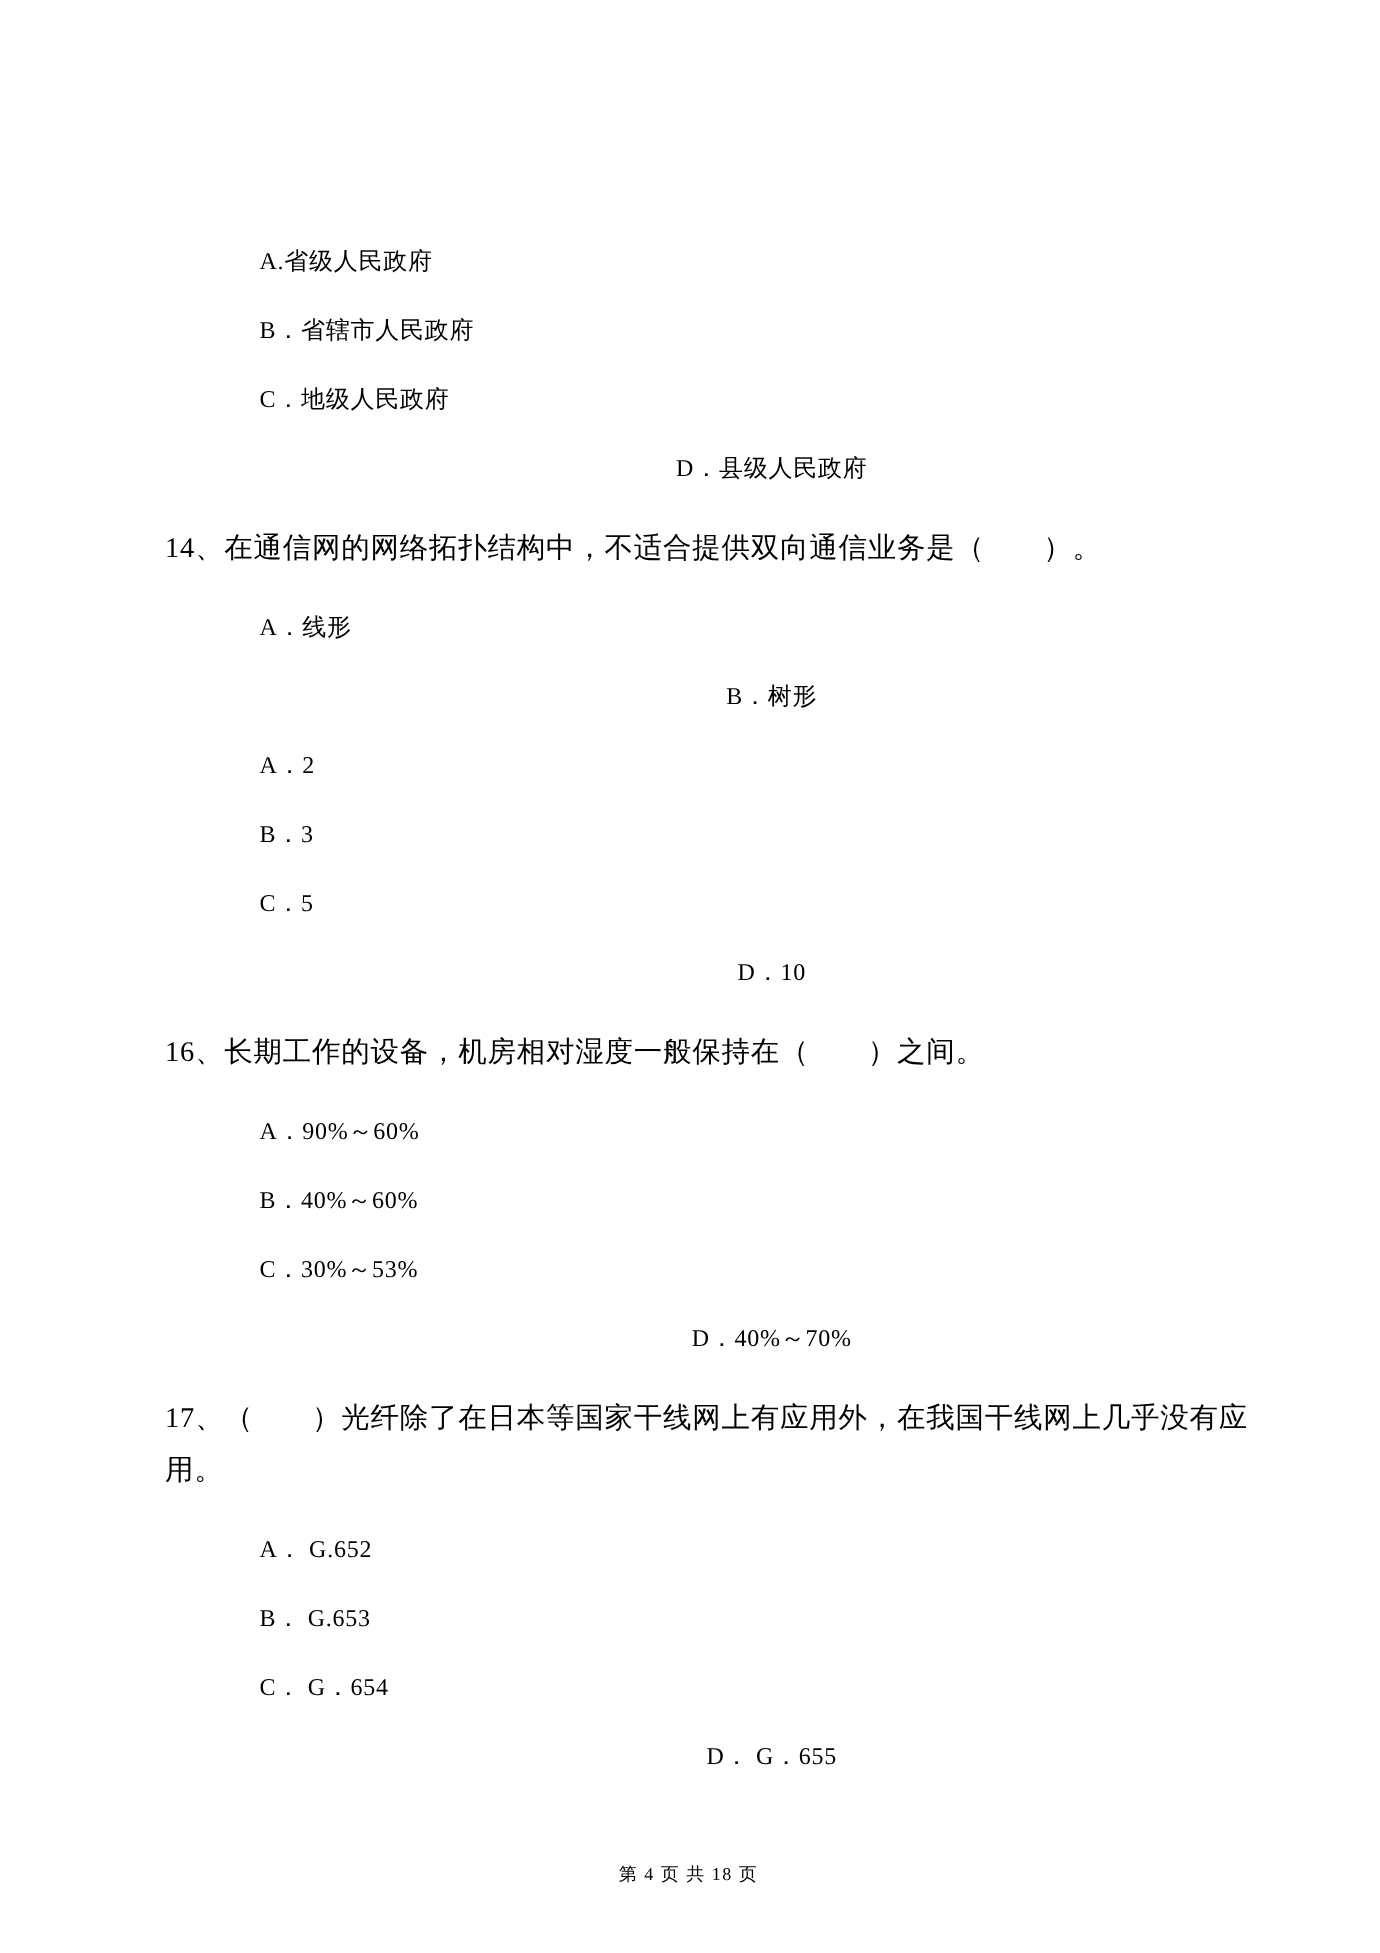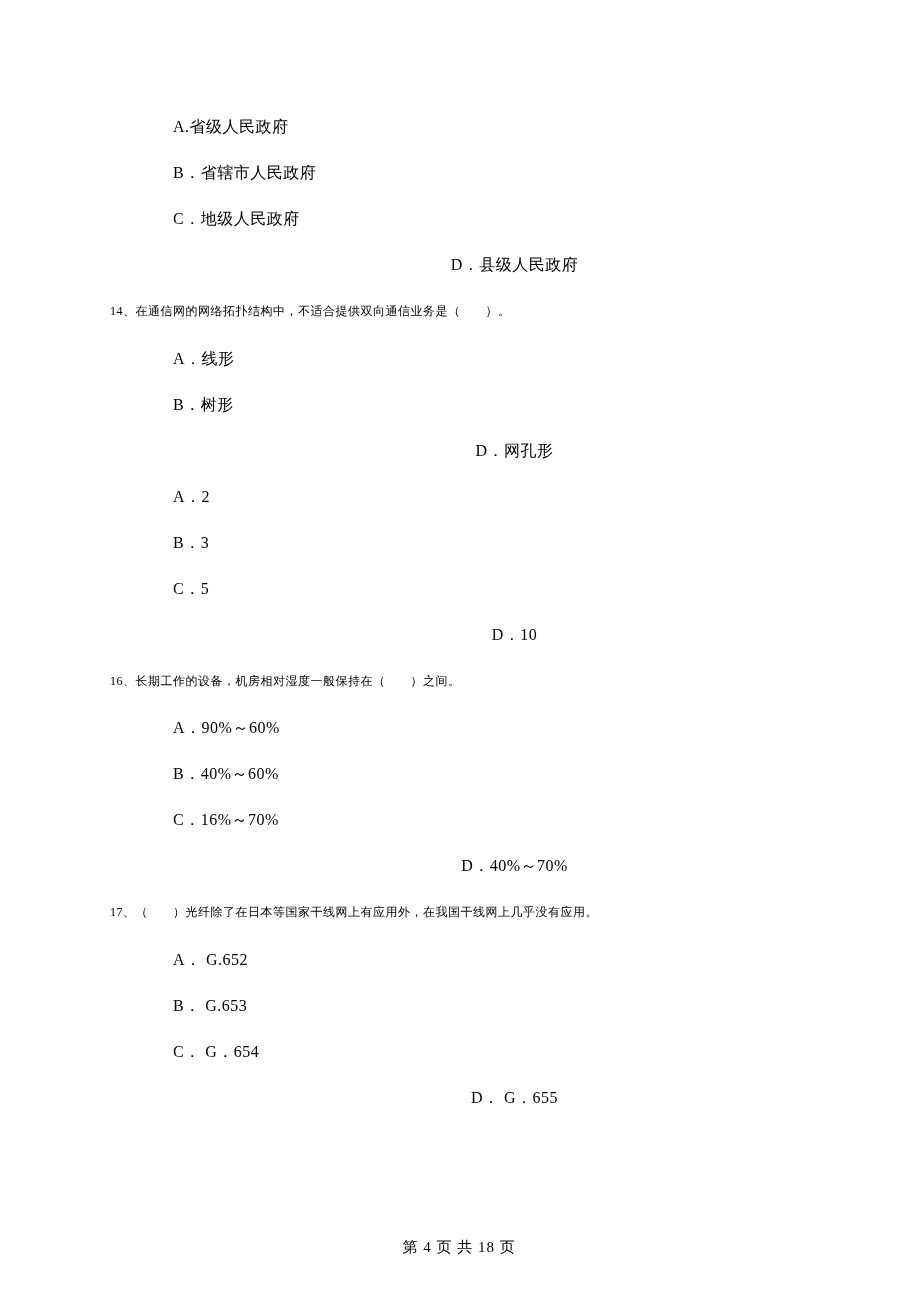--- a/index.html
+++ b/index.html
@@ -12,82 +12,82 @@
       font-family: "SimSun", "宋体", serif;
       width: 920px;
       height: 1302px;
       position: relative;
       color: #000000;
       font-size: 16px;
       line-height: 1.5;
     }
     .page-content {
       padding: 115px 64px 0 110px;
+      margin-top: 48px;
     }
     .option-block {
       padding-left: 63px;
       margin-bottom: 22px;
     }
     .option-block .option-line {
       margin-bottom: 22px;
       font-size: 16px;
       letter-spacing: 0.5px;
     }
     .option-block .option-line:last-child {
       margin-bottom: 0;
       text-align: center;
     }
     .question-line {
       margin-top: 24px;
       margin-bottom: 24px;
-      font-size: 12px;
+      font-size: 19px;
       letter-spacing: 0.5px;
       line-height: 1.8;
     }
     .page-footer {
       position: absolute;
       bottom: 44px;
       left: 0;
       right: 2px;
       text-align: center;
-      font-size: 15px;
+      font-size: 12px;
       letter-spacing: 1px;
     }
   </style>
 </head>
 <body>
 
 <div class="page-content">
 
   <div class="option-block">
     <div class="option-line">A.省级人民政府</div>
     <div class="option-line">B．省辖市人民政府</div>
     <div class="option-line">C．地级人民政府</div>
     <div class="option-line">D．县级人民政府</div>
   </div>
 
   <div class="question-line">14、在通信网的网络拓扑结构中，不适合提供双向通信业务是（　　）。</div>
   <div class="option-block">
     <div class="option-line">A．线形</div>
     <div class="option-line">B．树形</div>
-    <div class="option-line">D．网孔形</div>
   </div>
 
   <div class="option-block">
     <div class="option-line">A．2</div>
     <div class="option-line">B．3</div>
     <div class="option-line">C．5</div>
     <div class="option-line">D．10</div>
   </div>
 
   <div class="question-line">16、长期工作的设备，机房相对湿度一般保持在（　　）之间。</div>
   <div class="option-block">
     <div class="option-line">A．90%～60%</div>
     <div class="option-line">B．40%～60%</div>
-    <div class="option-line">C．16%～70%</div>
+    <div class="option-line">C．30%～53%</div>
     <div class="option-line">D．40%～70%</div>
   </div>
 
   <div class="question-line">17、（　　）光纤除了在日本等国家干线网上有应用外，在我国干线网上几乎没有应用。</div>
   <div class="option-block">
     <div class="option-line">A．  G.652</div>
     <div class="option-line">B．  G.653</div>
     <div class="option-line">C．  G．654</div>
     <div class="option-line">D．  G．655</div>
   </div>

